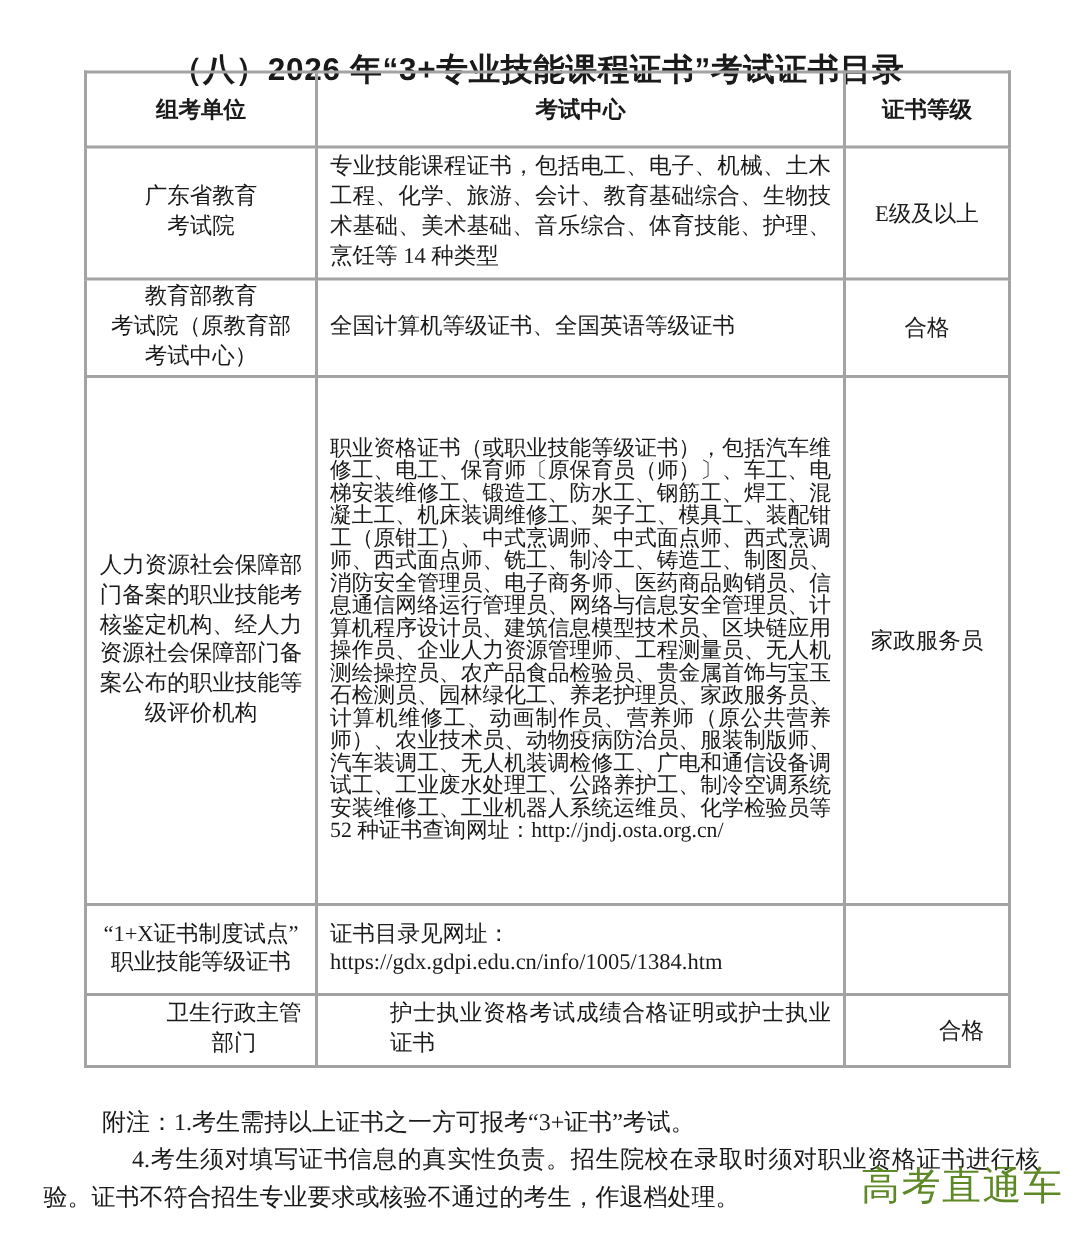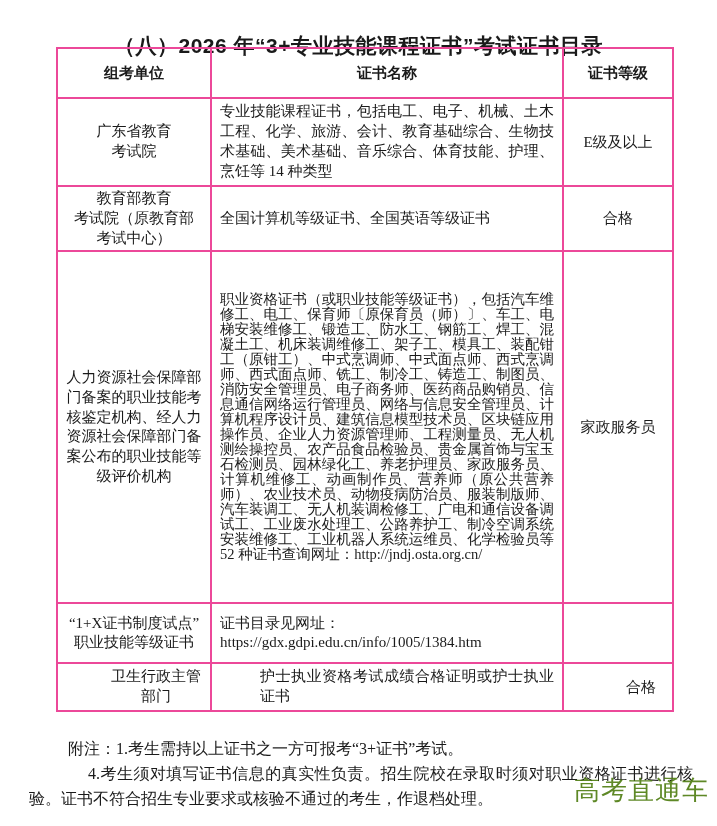--- a/index.html
+++ b/index.html
@@ -27,21 +27,21 @@
   table.cert-table {
     position: absolute;
     top: 47px;
     left: 56px;
     width: 616px;
     border-collapse: collapse;
     table-layout: fixed;
     font-size: 15px;
   }
   .cert-table th, .cert-table td {
-    border: 2px solid #ec4899;
+    border: 2px solid #a3a3a3;
     vertical-align: middle;
   }
   .cert-table th {
     font-weight: bold;
     text-align: center;
     height: 50px;
     font-size: 15px;
   }
   .org-cell {
     text-align: center;
@@ -99,21 +99,21 @@
 
 <table class="cert-table">
   <colgroup>
     <col style="width:154px">
     <col style="width:352px">
     <col style="width:110px">
   </colgroup>
   <thead>
     <tr>
       <th>组考单位</th>
-      <th>证书名称</th>
+      <th>考试中心</th>
       <th>证书等级</th>
     </tr>
   </thead>
   <tbody>
     <tr class="row-1">
       <td class="org-cell">广东省教育
 考试院</td>
       <td class="name-cell">专业技能课程证书，包括电工、电子、机械、土木工程、化学、旅游、会计、教育基础综合、生物技术基础、美术基础、音乐综合、体育技能、护理、烹饪等 14 种类型</td>
       <td class="level-cell">E级及以上</td>
     </tr>

